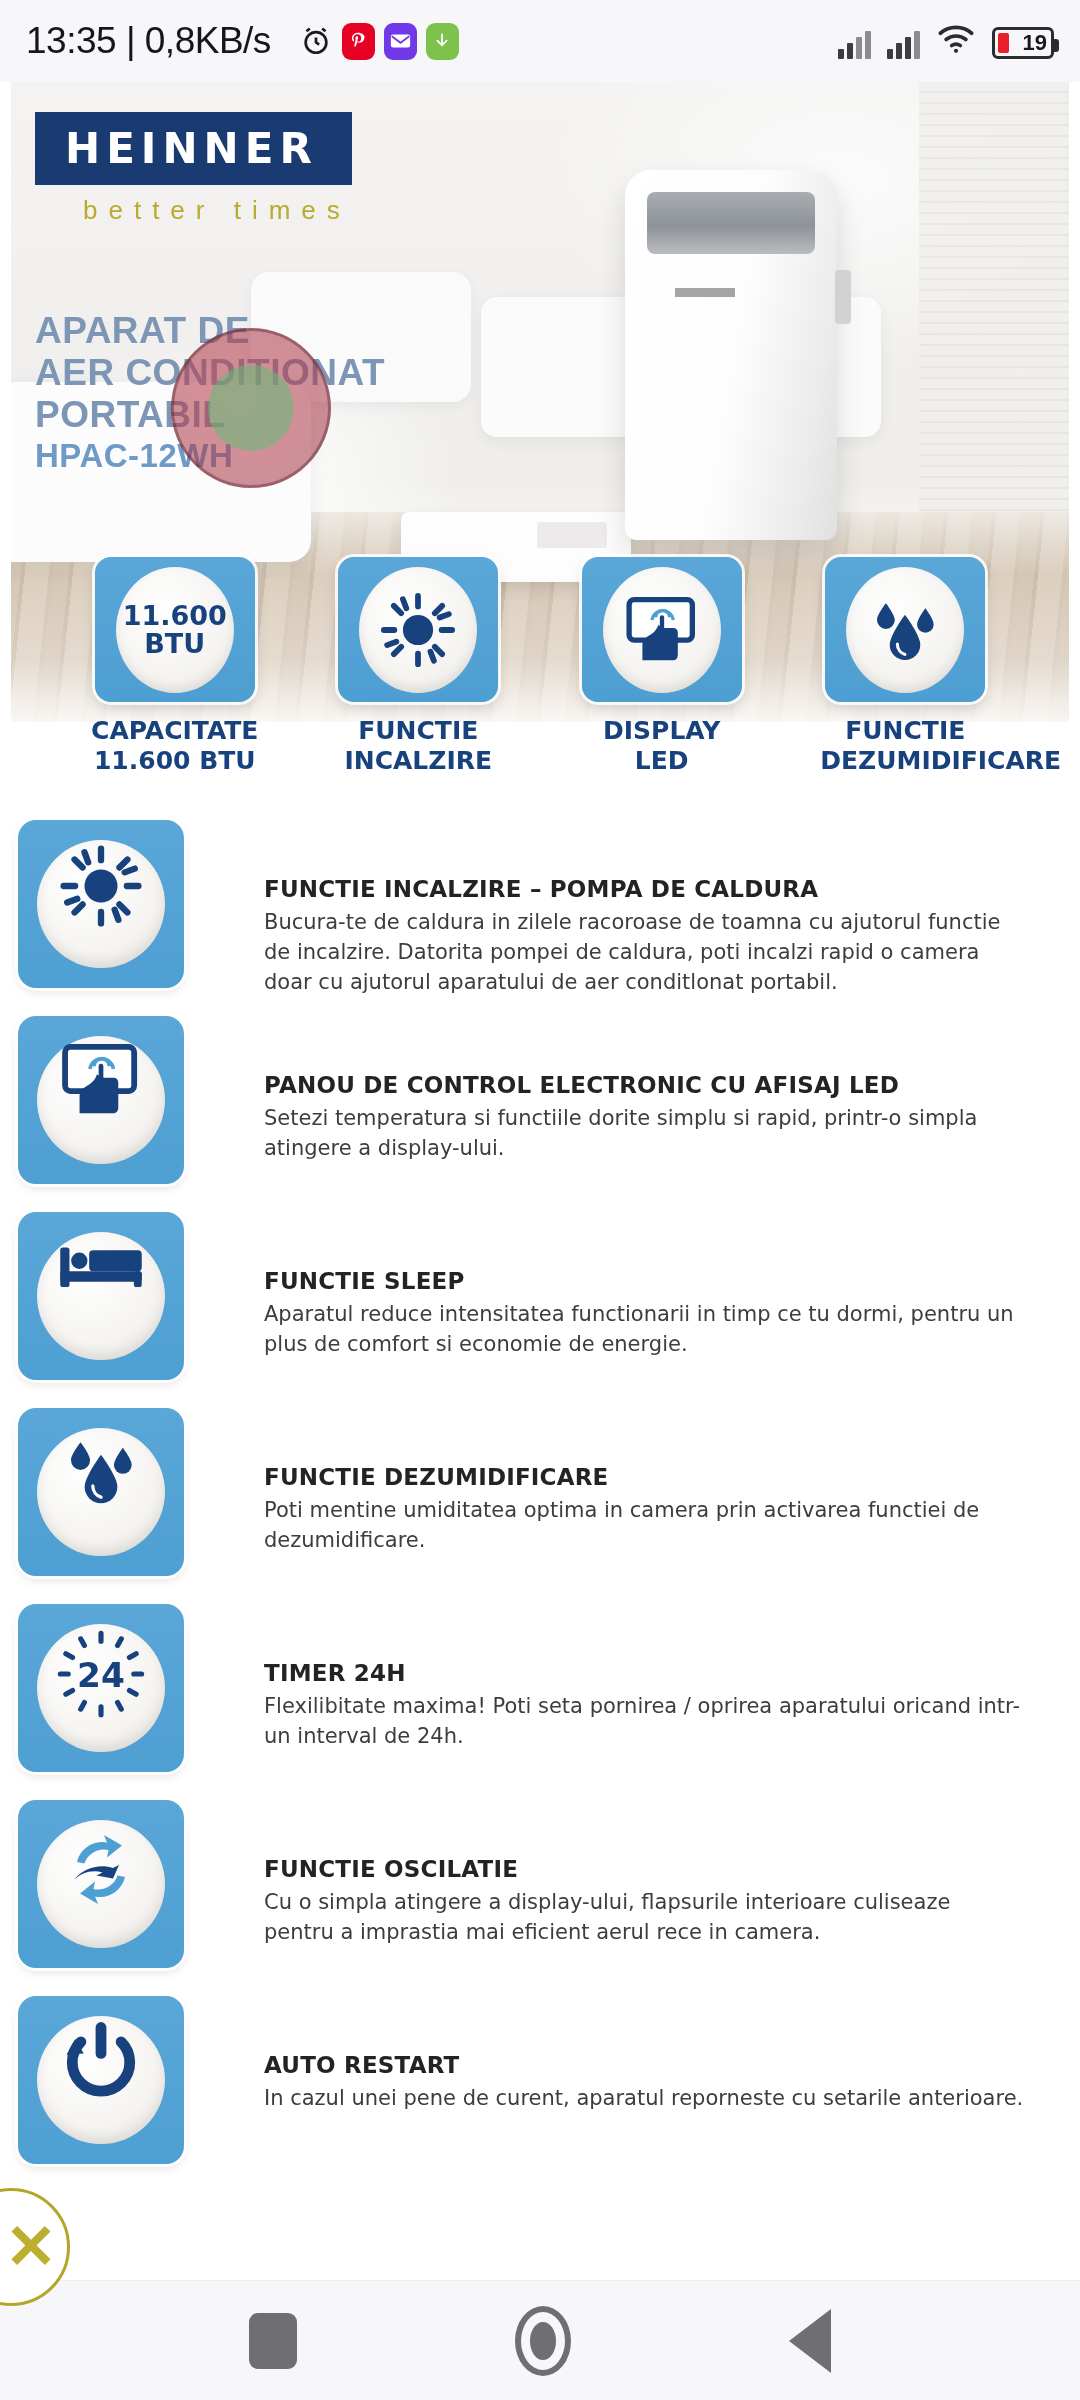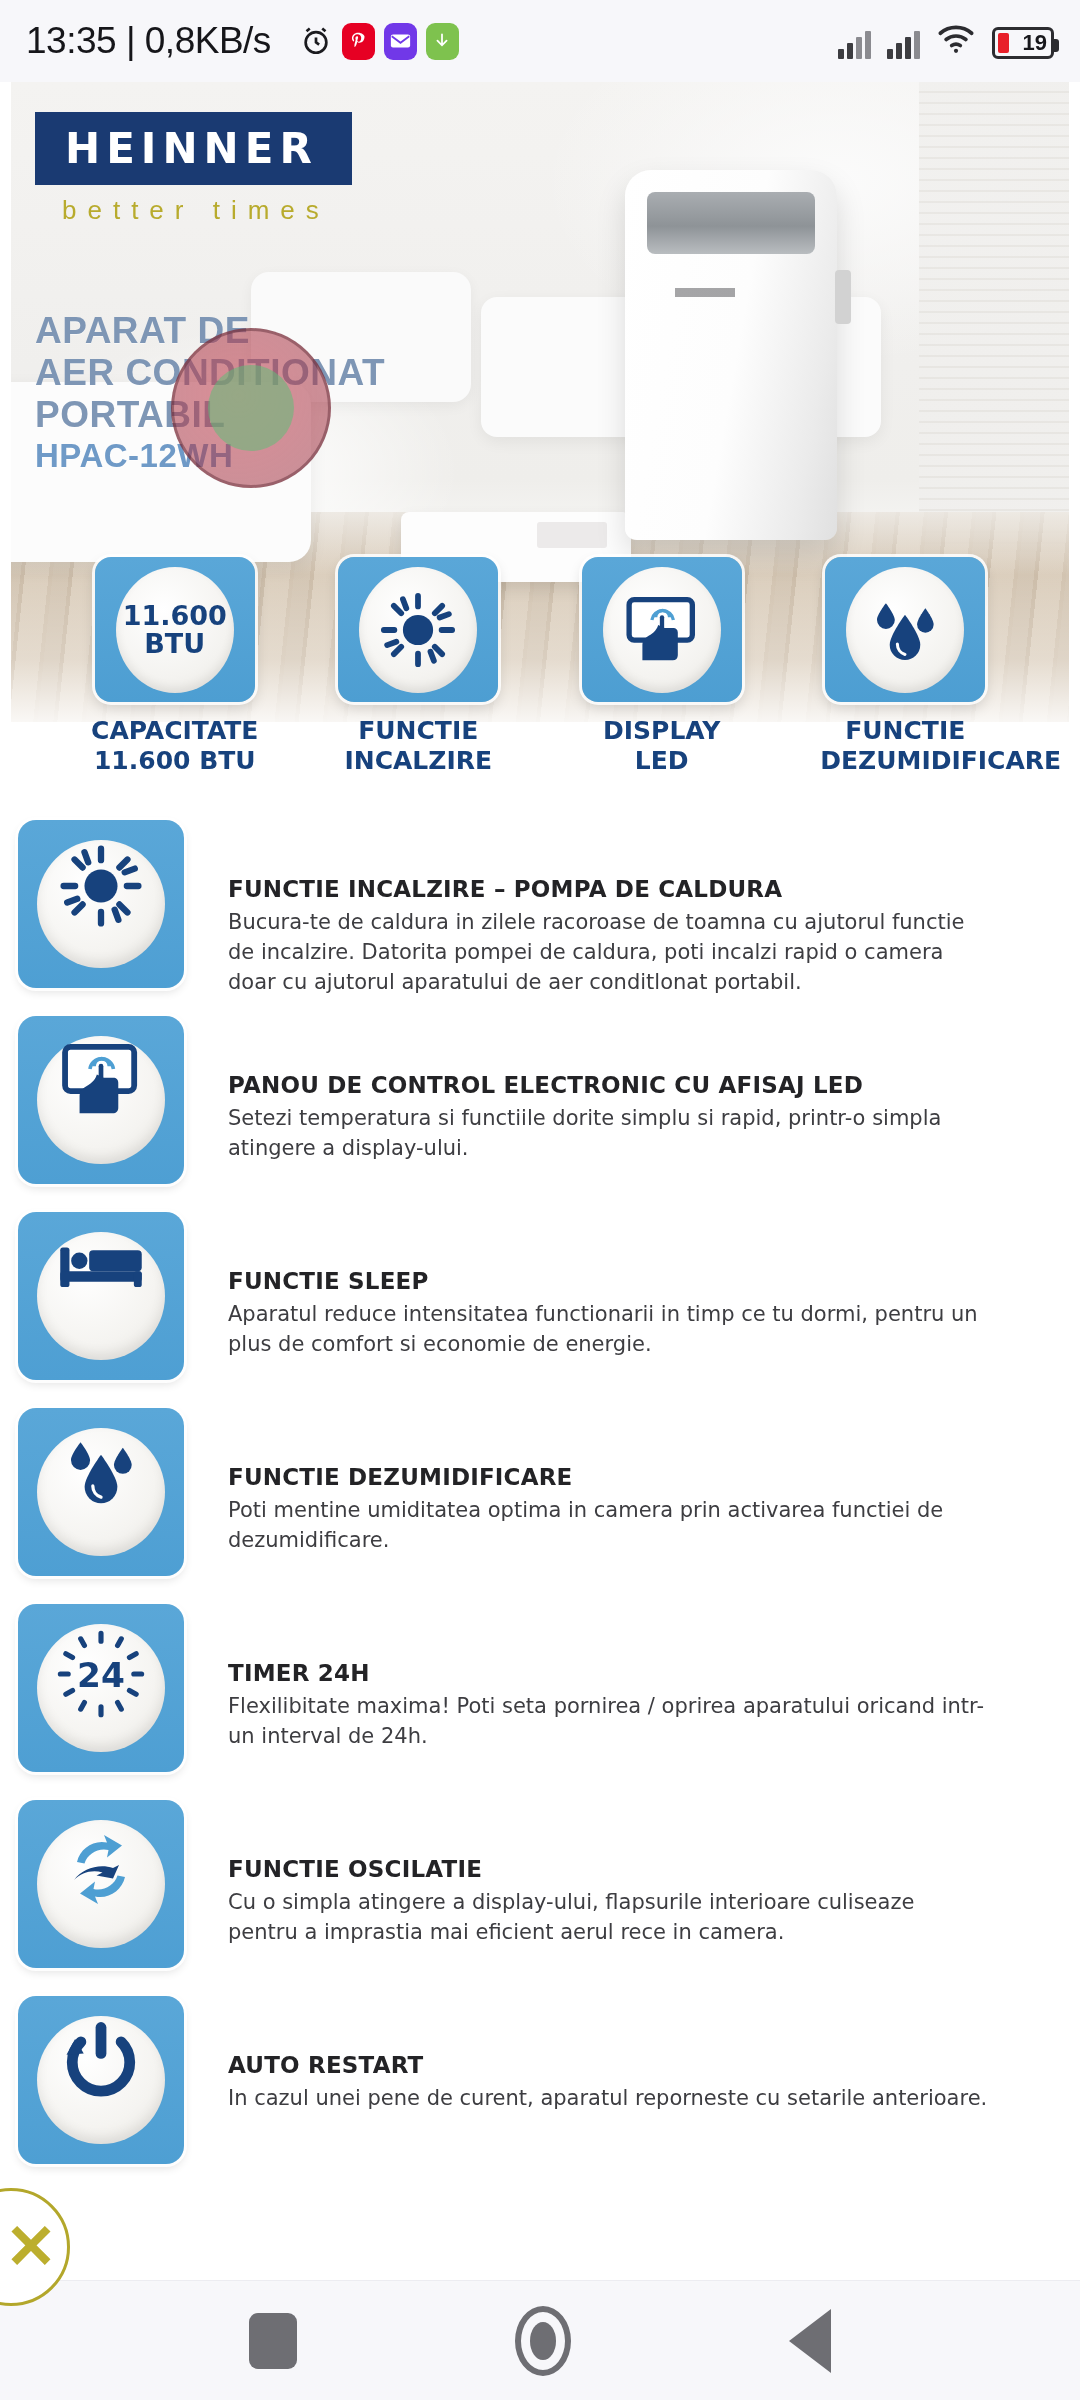--- a/index.html
+++ b/index.html
@@ -117,21 +117,21 @@
   
   .brand { position:absolute; left:24px; top:30px; z-index:5; }
   .brand-logo {
     background:#1a3a72; color:#ffffff;
     font-size: 42px; font-weight: 800; letter-spacing: 6px;
     padding: 12px 34px 12px 30px; display:inline-block;
     font-family:"DejaVu Sans", sans-serif;
   }
   .brand-tag {
     color:#b8ab2d; font-size:26px; letter-spacing:11px;
-    margin-top:10px; margin-left:27px; font-weight:400;
+    margin-top:10px; margin-left:48px; font-weight:400;
   }
   .headline {
     position:absolute; left:24px; top:228px; z-index:5;
     color:#7e96b5; font-size:37px; font-weight:800; line-height:1.13;
     letter-spacing:0.5px; text-shadow:0 1px 0 rgba(255,255,255,.5);
   }
   .headline .model { color:#6f9ac7; font-size:33px; display:block; margin-top:2px;}
   .stamp {
     position:absolute; left:160px; top:246px; z-index:6;
     width:160px; height:160px; border-radius:50%;
@@ -181,21 +181,21 @@
     border-radius: 18px;
     box-shadow: 0 0 0 3px rgba(255,255,255,.9), 0 4px 10px rgba(0,0,0,.12);
     display:flex; align-items:center; justify-content:center;
   }
   .fic-circle {
     width: 128px; height: 128px; border-radius:50%;
     background: radial-gradient(circle at 38% 32%, #ffffff 0%, #f5f4f1 60%, #e6e4df 100%);
     box-shadow: inset 0 -6px 12px rgba(0,0,0,.08);
     display:flex; align-items:flex-start; justify-content:center;
   }
-  .ftext { flex:1; padding-left: 44px; padding-top: 62px; }
+  .ftext { flex:1; padding-left: 80px; padding-top: 62px; }
   .ftitle {
     font-size: 23px; font-weight: 800; color:#232326;
     letter-spacing:.2px; margin-bottom:6px;
     font-family:"DejaVu Sans", sans-serif;
   }
   .fdesc {
     font-size: 21px; color:#3d3d41; line-height:1.42; max-width: 760px;
     font-family:"DejaVu Sans", sans-serif;
   }
 

